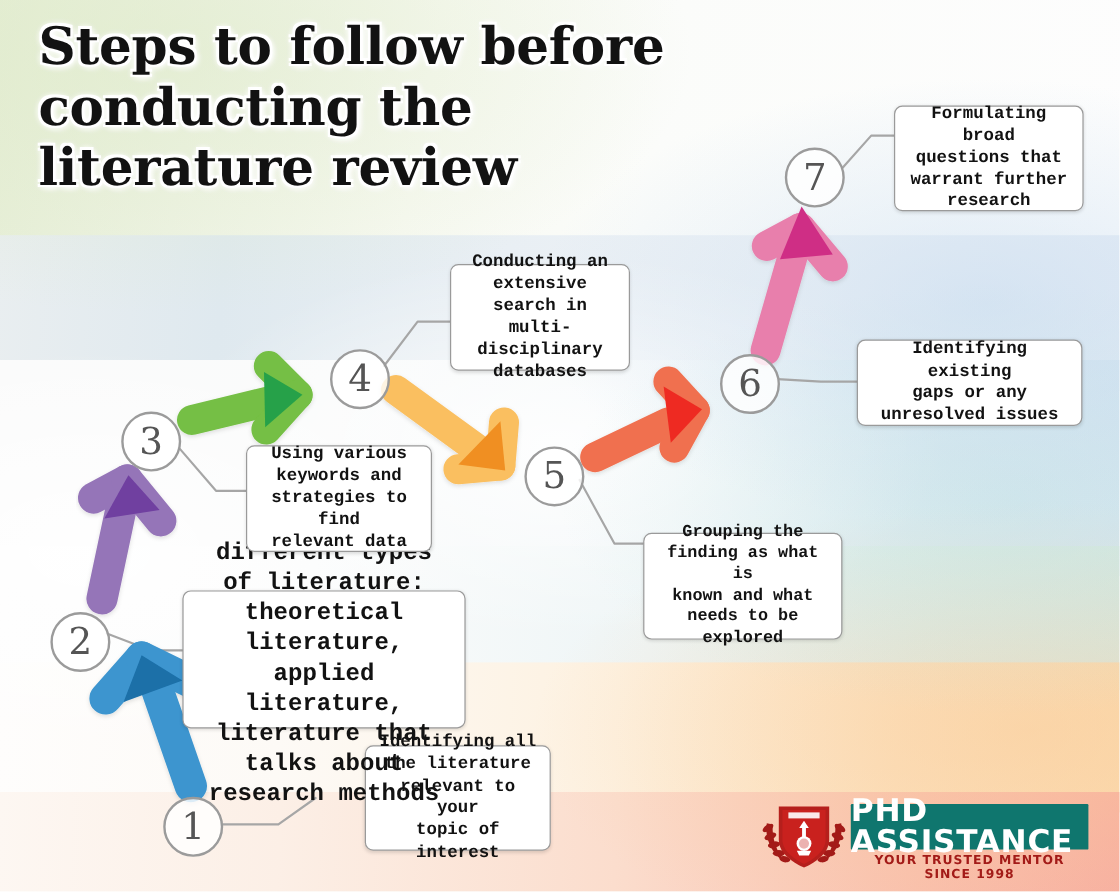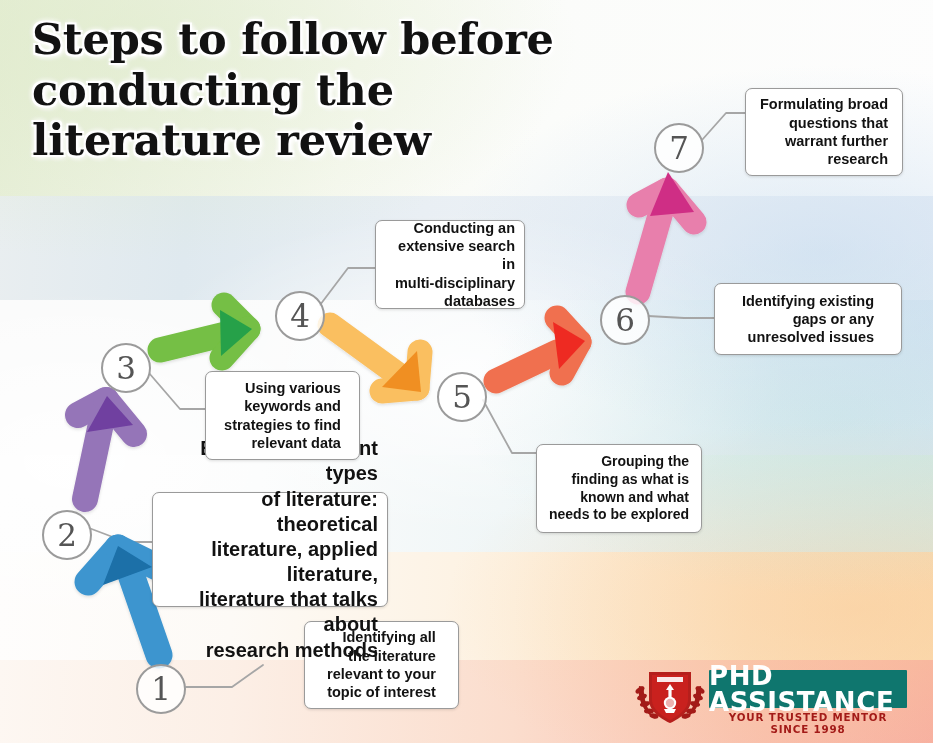--- a/index.html
+++ b/index.html
@@ -52,24 +52,24 @@
   
   #art{position:absolute;left:0;top:0;width:933px;height:743px;}
 
   
   .box{
     position:absolute;
     background:#ffffff;
     border:1.6px solid #9a9a9a;
     border-radius:7px;
     box-shadow:0 1px 3px rgba(0,0,0,.13);
-    font-family:Liberation Sans, sans-serif;
+    font-family:Liberation Mono, monospace;
     font-weight:700;
     color:#121212;
-    text-align:right;
+    text-align:center;
     display:flex;align-items:center;justify-content:center;
     padding:7px 9px;
     box-sizing:border-box;
     line-height:1.26;
   }
   .box-text{display:block;white-space:pre-line;}
 
   #box1{left:263px;top:621px;width:155px;height:88px;font-size:14.5px;margin-left:41px;}
   #box2{left:152px;top:492px;width:236px;height:115px;font-size:20px;}
   #box3{left:205px;top:371px;width:155px;height:89px;font-size:14.5px;}

